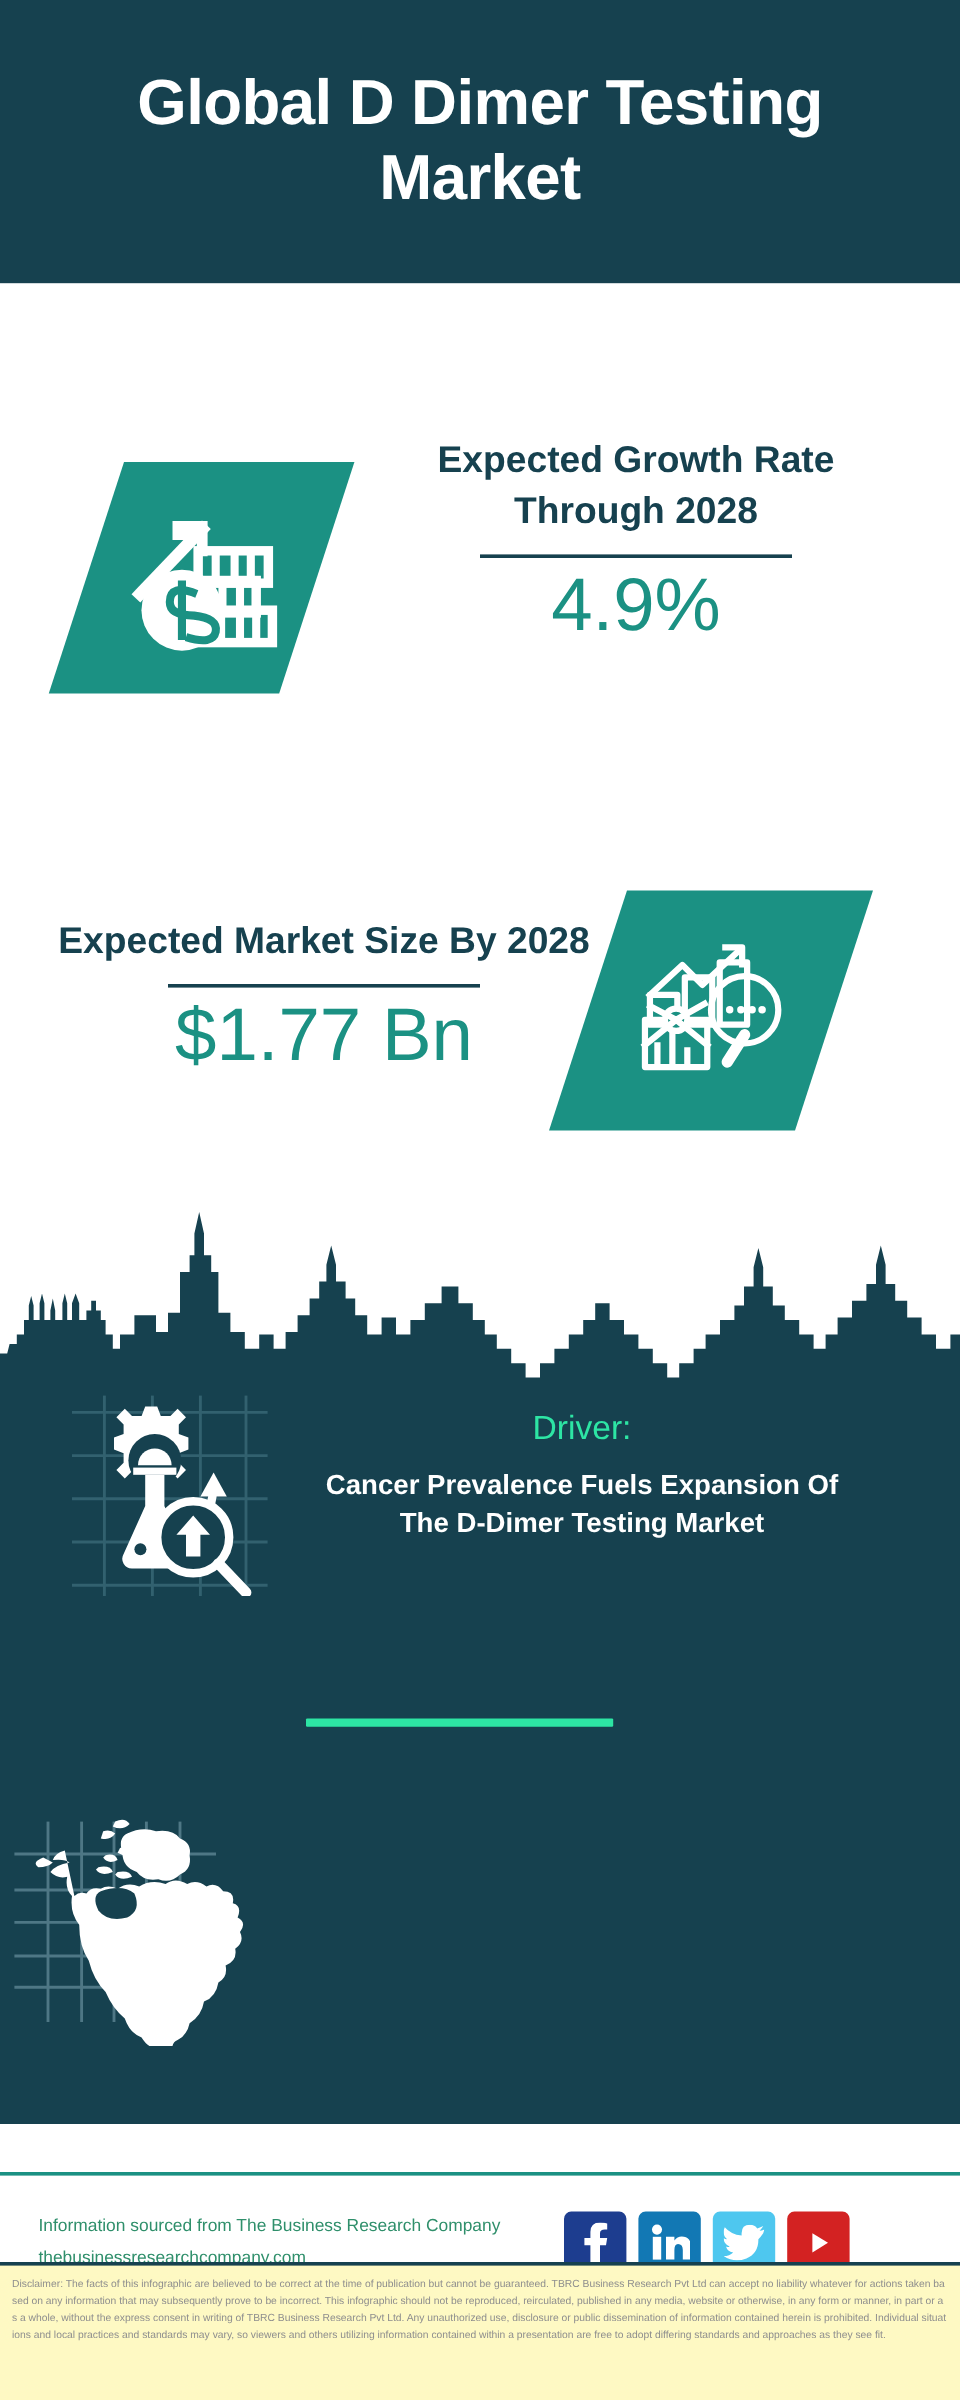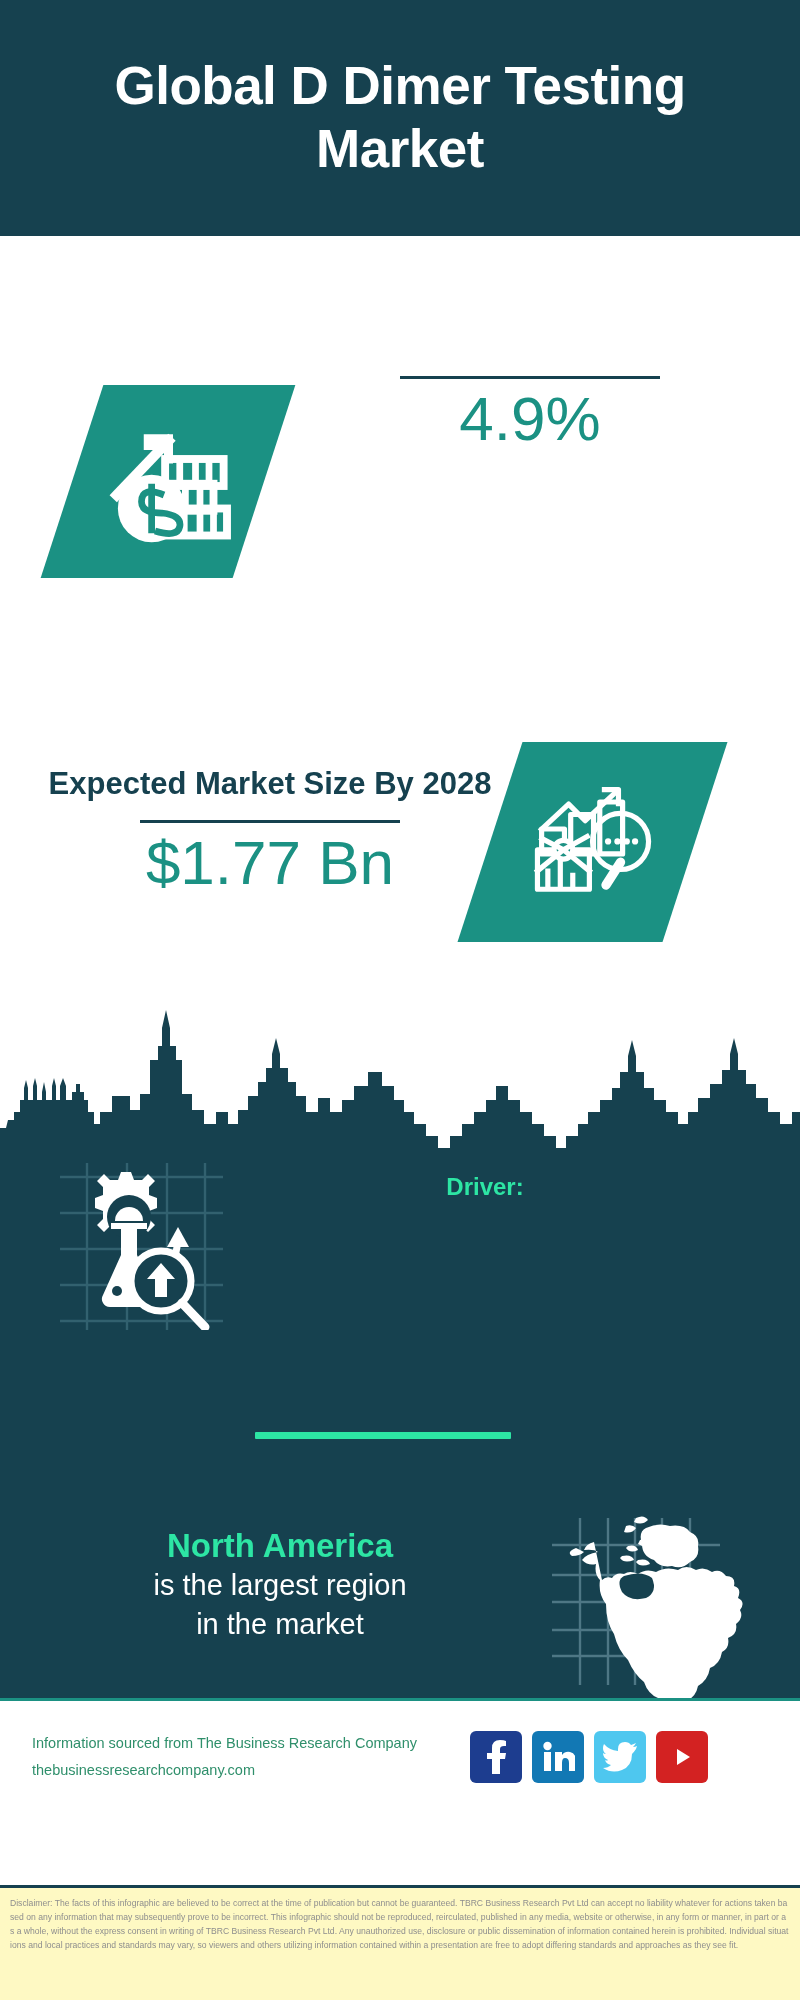--- a/index.html
+++ b/index.html
@@ -70,21 +70,21 @@
   
   .driver-row {
     position:absolute; left:0; top:1155px; width:800px; height:230px;
     display:flex; align-items:flex-start;
   }
   .driver-icon-wrap {
     position:relative; width:190px; height:175px; margin-left:45px; flex:none;
   }
   .driver-text { width:470px; margin-left:15px; text-align:center; padding-top:18px; }
   .driver-heading {
-    color:#2de5a4; font-size:24px; font-weight:bold; line-height:1.2; margin-bottom:14px;
+    color:#2de5a4; font-size:28px; font-weight:normal; line-height:1.2; margin-bottom:14px;
   }
   .driver-body {
     color:#ffffff; font-size:23px; font-weight:bold; line-height:1.42;
   }
 
   .divider {
     position:absolute; left:255px; top:1432px; width:256px; height:7px;
     background:#2de5a4; border-radius:1px;
   }
 
@@ -93,21 +93,21 @@
     position:absolute; left:0; top:1490px; width:800px; height:250px;
     display:flex; align-items:flex-start;
   }
   .region-text { width:520px; margin-left:20px; text-align:center; padding-top:35px; }
   .region-name { color:#2de5a4; font-size:33px; font-weight:bold; line-height:1.25; }
   .region-sub { color:#ffffff; font-size:29px; font-weight:normal; line-height:1.32; }
   .region-map-wrap { position:relative; width:225px; height:215px; margin-left:0px; flex:none; }
 
   
   .footer {
-    position:absolute; left:0; top:1698px; width:800px; height:115px;
+    position:absolute; left:0; top:1810px; width:800px; height:115px;
     background:#ffffff;
     border-top:3px solid #1b9183;
     display:flex; align-items:center;
   }
   .footer-text { margin-left:32px; width:430px; }
   .footer-line {
     color:#2f8f6b; font-size:14.5px; line-height:1.85; font-weight:normal;
   }
   .socials { display:flex; gap:10px; align-items:center; margin-left:8px; }
   .soc {
@@ -165,20 +165,21 @@
           </g>
           <circle cx="45" cy="84" r="30" fill="#ffffff"></circle>
           <g fill="none" stroke="#1b9183" stroke-width="6">
             <path d="M56 72 q-20 -8 -20 6 q0 10 18 10 q18 2 16 12 q-2 10 -22 4"></path>
             <line x1="45" y1="62" x2="45" y2="106"></line>
           </g>
         </svg>
       </div>
     </div>
     <div class="stat1-text">
+      <div class="stat-label">Expected Growth Rate Through 2028</div>
       <div class="stat-rule"></div>
       <div class="stat-value">4.9%</div>
     </div>
   </div>
 
   <div class="stat2">
     <div class="stat2-text">
       <div class="stat-label">Expected Market Size By 2028</div>
       <div class="stat-rule"></div>
       <div class="stat-value">$1.77 Bn</div>
@@ -244,31 +245,27 @@
           <path d="M104 118 q24 4 28 -26"></path>
         </g>
         <path d="M122 92 L133 72 L144 92 Z" fill="#ffffff"></path>
         <circle cx="116" cy="126" r="30" fill="#16414f" stroke="#ffffff" stroke-width="7"></circle>
         <path d="M110 142 L110 124 L102 124 L116 108 L130 124 L122 124 L122 142 Z" fill="#ffffff"></path>
         <path d="M137 148 L160 172" stroke="#ffffff" stroke-width="9" stroke-linecap="round"></path>
       </svg>
     </div>
     <div class="driver-text">
       <div class="driver-heading">Driver:</div>
+      <div class="driver-body">Cancer Prevalence Fuels Expansion Of The D-Dimer Testing Market</div>
     </div>
   </div>
 
   <div class="divider"></div>
 
   <div class="region-row">
-    <div class="region-text">
-      <div class="region-name">North America</div>
-      <div class="region-sub">is the largest region</div>
-      <div class="region-sub">in the market</div>
-    </div>
     <div class="region-map-wrap">
       <svg width="225" height="215" viewBox="0 0 225 215">
         <g stroke="#4e7785" stroke-width="2.4" fill="none">
           <line x1="12" y1="55" x2="180" y2="55"></line>
           <line x1="12" y1="85" x2="180" y2="85"></line>
           <line x1="12" y1="112" x2="180" y2="112"></line>
           <line x1="12" y1="140" x2="180" y2="140"></line>
           <line x1="12" y1="166" x2="180" y2="166"></line>
           <line x1="40" y1="28" x2="40" y2="195"></line>
           <line x1="68" y1="28" x2="68" y2="195"></line>

